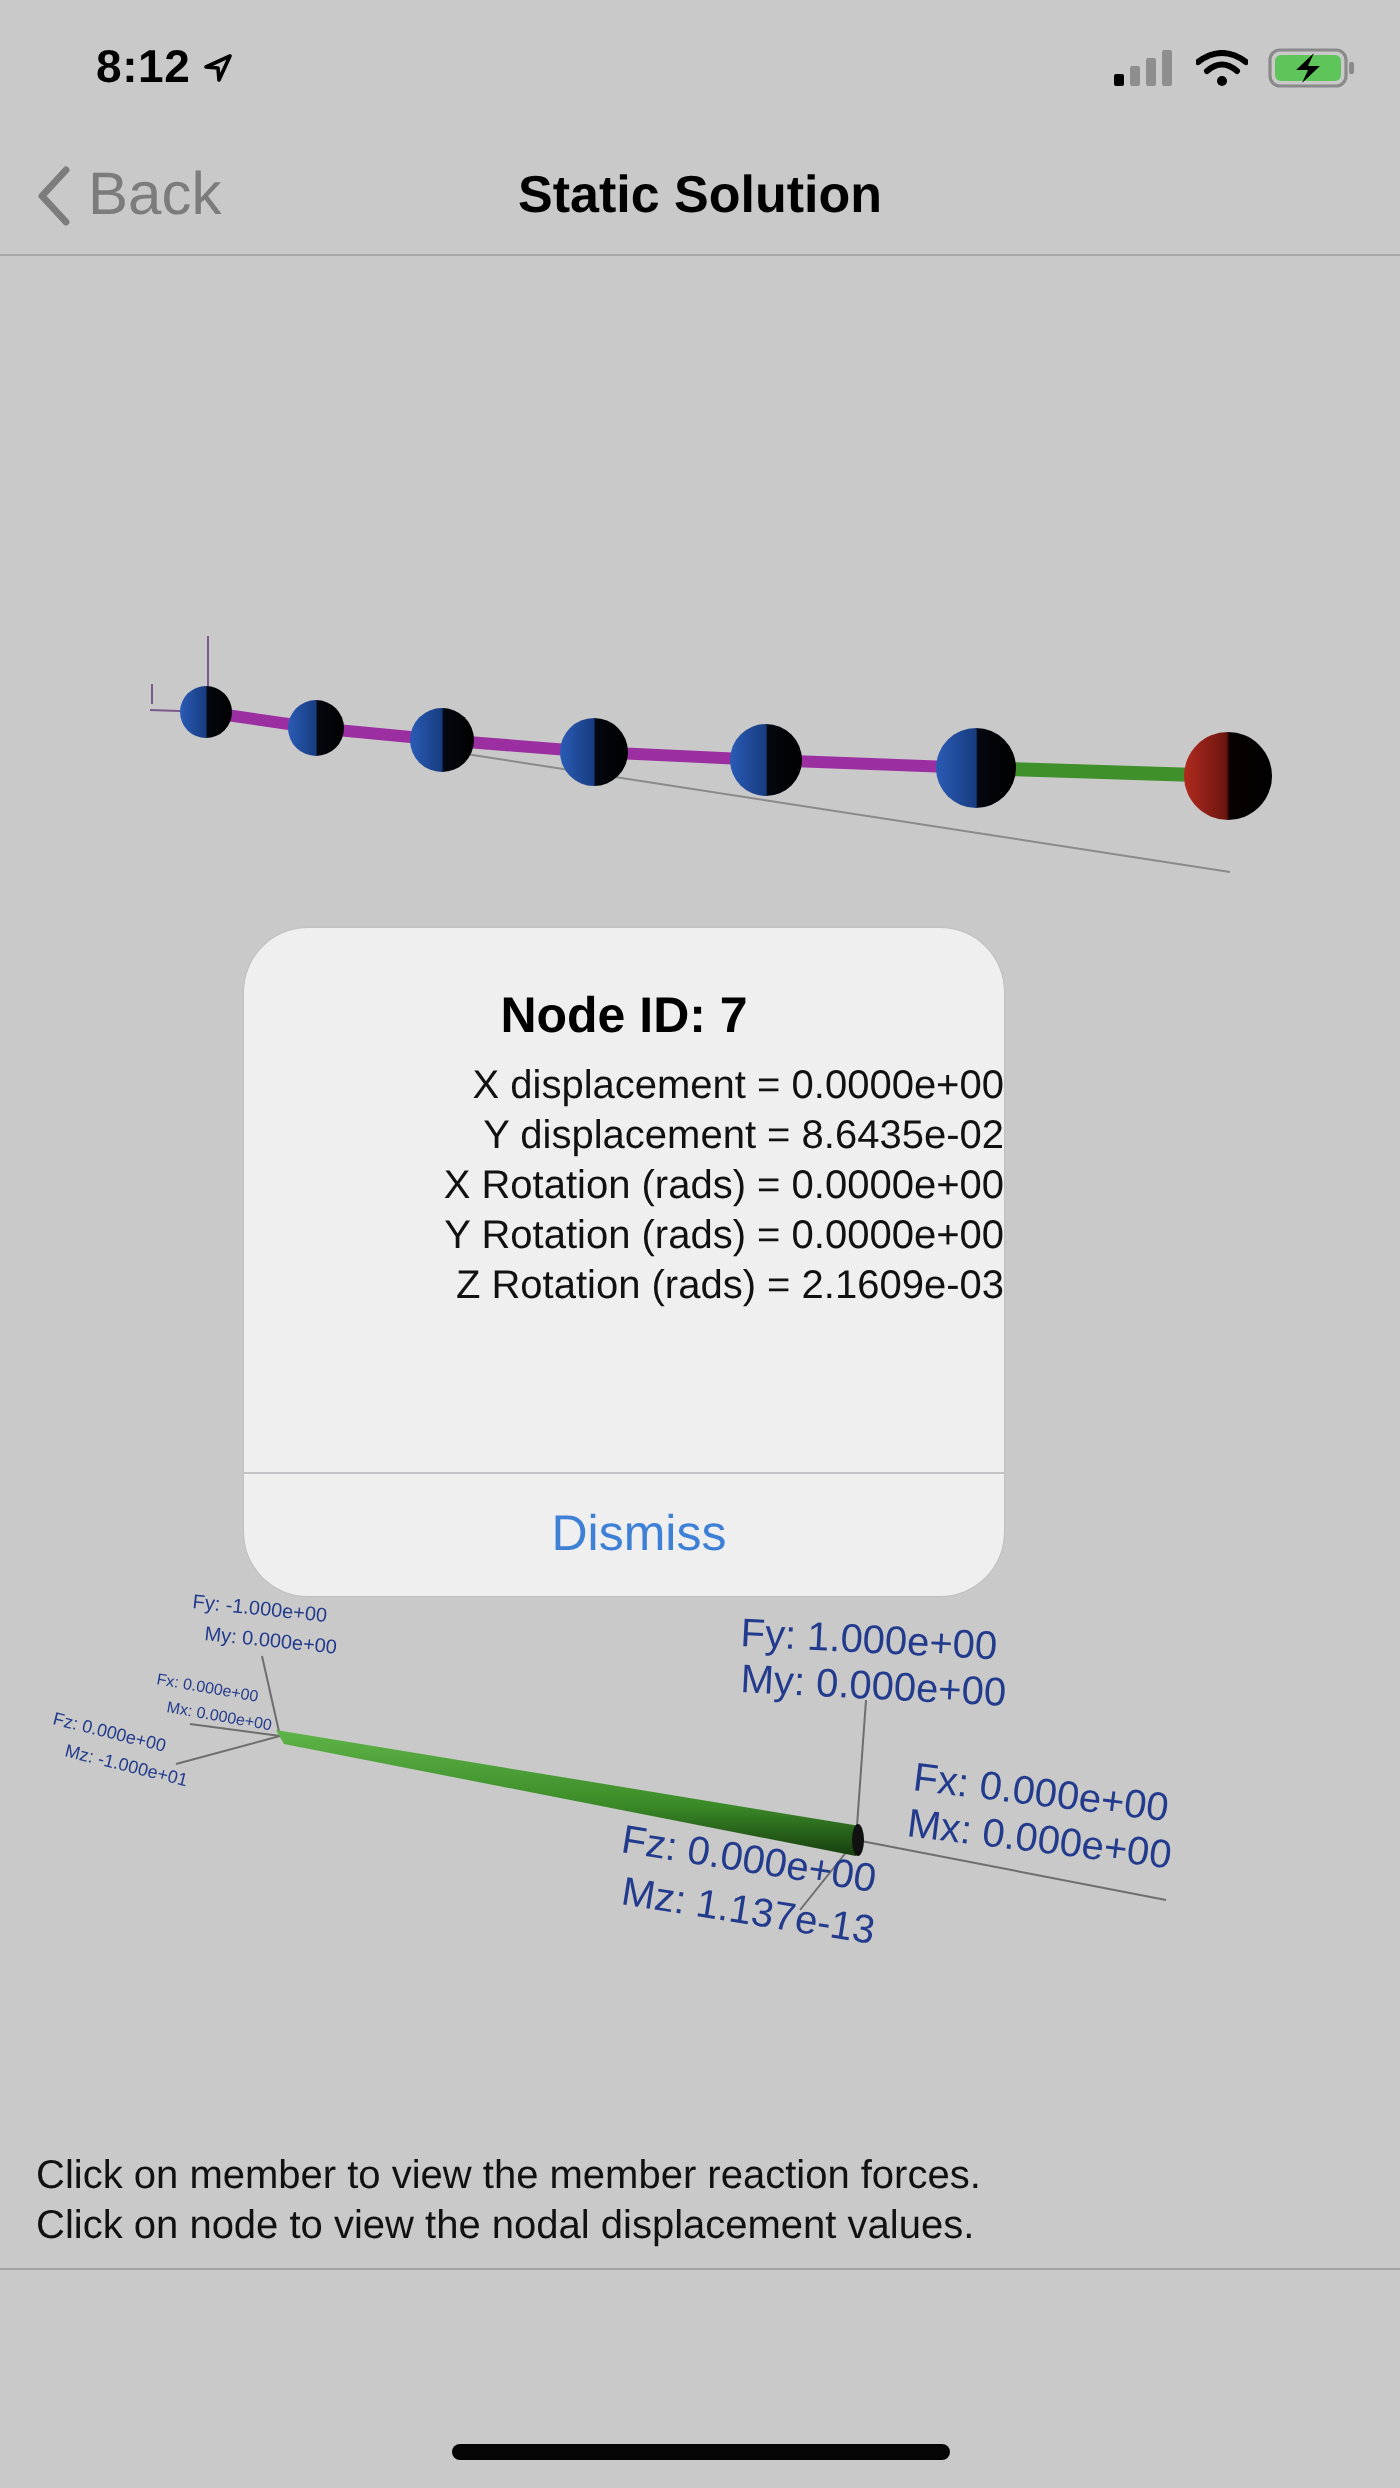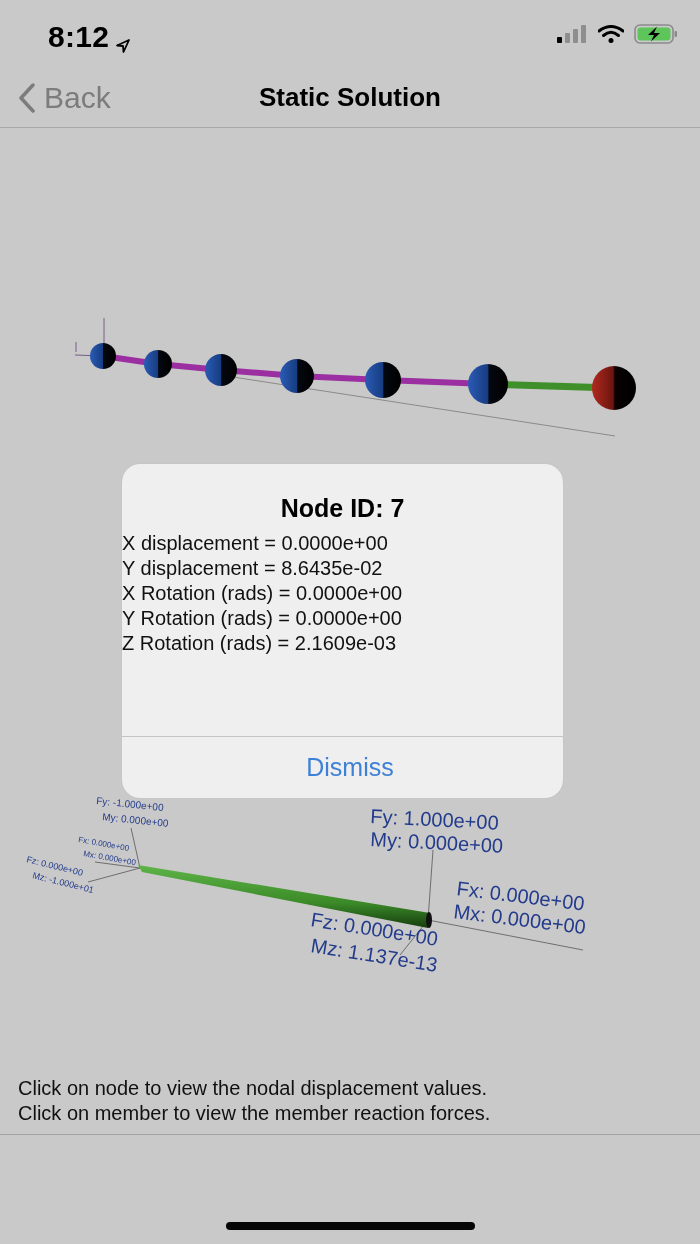--- a/index.html
+++ b/index.html
@@ -8,22 +8,22 @@
     background: #c9c9c9;
     font-family: "Liberation Sans", "DejaVu Sans", sans-serif;
     position: relative;
     color: #000;
   }
   .status-bar {
     position: absolute; top: 0; left: 0; width: 700px; height: 68px;
   }
   .status-time {
     position: absolute; left: 48px; top: 20px;
-    font-size: 30px; font-weight: bold; letter-spacing: 0.3px;
-    display: flex; align-items: flex-end; gap: 6px;
+    font-size: 23px; font-weight: bold; letter-spacing: 0.3px;
+    display: flex; align-items: center; gap: 6px;
   }
   .status-right {
     position: absolute; right: 22px; top: 24px;
     display: flex; align-items: center; gap: 10px;
   }
   .nav-bar {
     position: absolute; top: 68px; left: 0; width: 700px; height: 60px;
     border-bottom: 1px solid #a8a8a8;
   }
   .back-btn {
@@ -33,28 +33,28 @@
   }
   .nav-title {
     position: absolute; left: 0; right: 0; top: 14px;
     text-align: center; font-size: 26px; font-weight: bold;
   }
   .viewport {
     position: absolute; top: 129px; left: 0; width: 700px; height: 1006px;
   }
   .viewport svg { position: absolute; left: 0; top: 0; }
   .alert {
-    position: absolute; left: 122px; top: 464px; width: 441px; height: 334px;
-    background: #efeff0; border-radius: 18px; overflow: hidden;
+    position: absolute; left: 122px; top: 464px; width: 380px; height: 334px;
+    background: #efeff0; border-radius: 32px; overflow: hidden;
     box-shadow: 0 0 1px rgba(0,0,0,0.15);
   }
   .alert-title {
     margin-top: 30px; text-align: center; font-size: 25px; font-weight: bold;
   }
-  .alert-lines { margin-top: 8px; text-align: left; }
+  .alert-lines { margin-top: 8px; text-align: right; }
   .alert-line { font-size: 20px; line-height: 25px; color: #111; }
   .alert-divider {
     position: absolute; left: 0; right: 0; top: 272px; height: 1px; background: #c4c4c6;
   }
   .alert-btn {
     position: absolute; left: 0; right: 0; top: 273px; height: 61px;
     display: flex; align-items: center; justify-content: center;
     font-size: 25px; color: #3d80d6; cursor: pointer; padding-left: 15px;
   }
   .hint {
@@ -198,17 +198,17 @@
     <div class="alert-line">Y displacement = 8.6435e-02</div>
     <div class="alert-line">X Rotation (rads) = 0.0000e+00</div>
     <div class="alert-line">Y Rotation (rads) = 0.0000e+00</div>
     <div class="alert-line">Z Rotation (rads) = 2.1609e-03</div>
   </div>
   <div class="alert-divider"></div>
   <div class="alert-btn">Dismiss</div>
 </div>
 
 <div class="hint">
+  <div>Click on member to view the member reaction forces.</div>
   <div>Click on node to view the nodal displacement values.</div>
-  <div>Click on member to view the member reaction forces.</div>
 </div>
 <div class="bottom-divider"></div>
 <div class="home-indicator"></div>
 
 </body></html>

